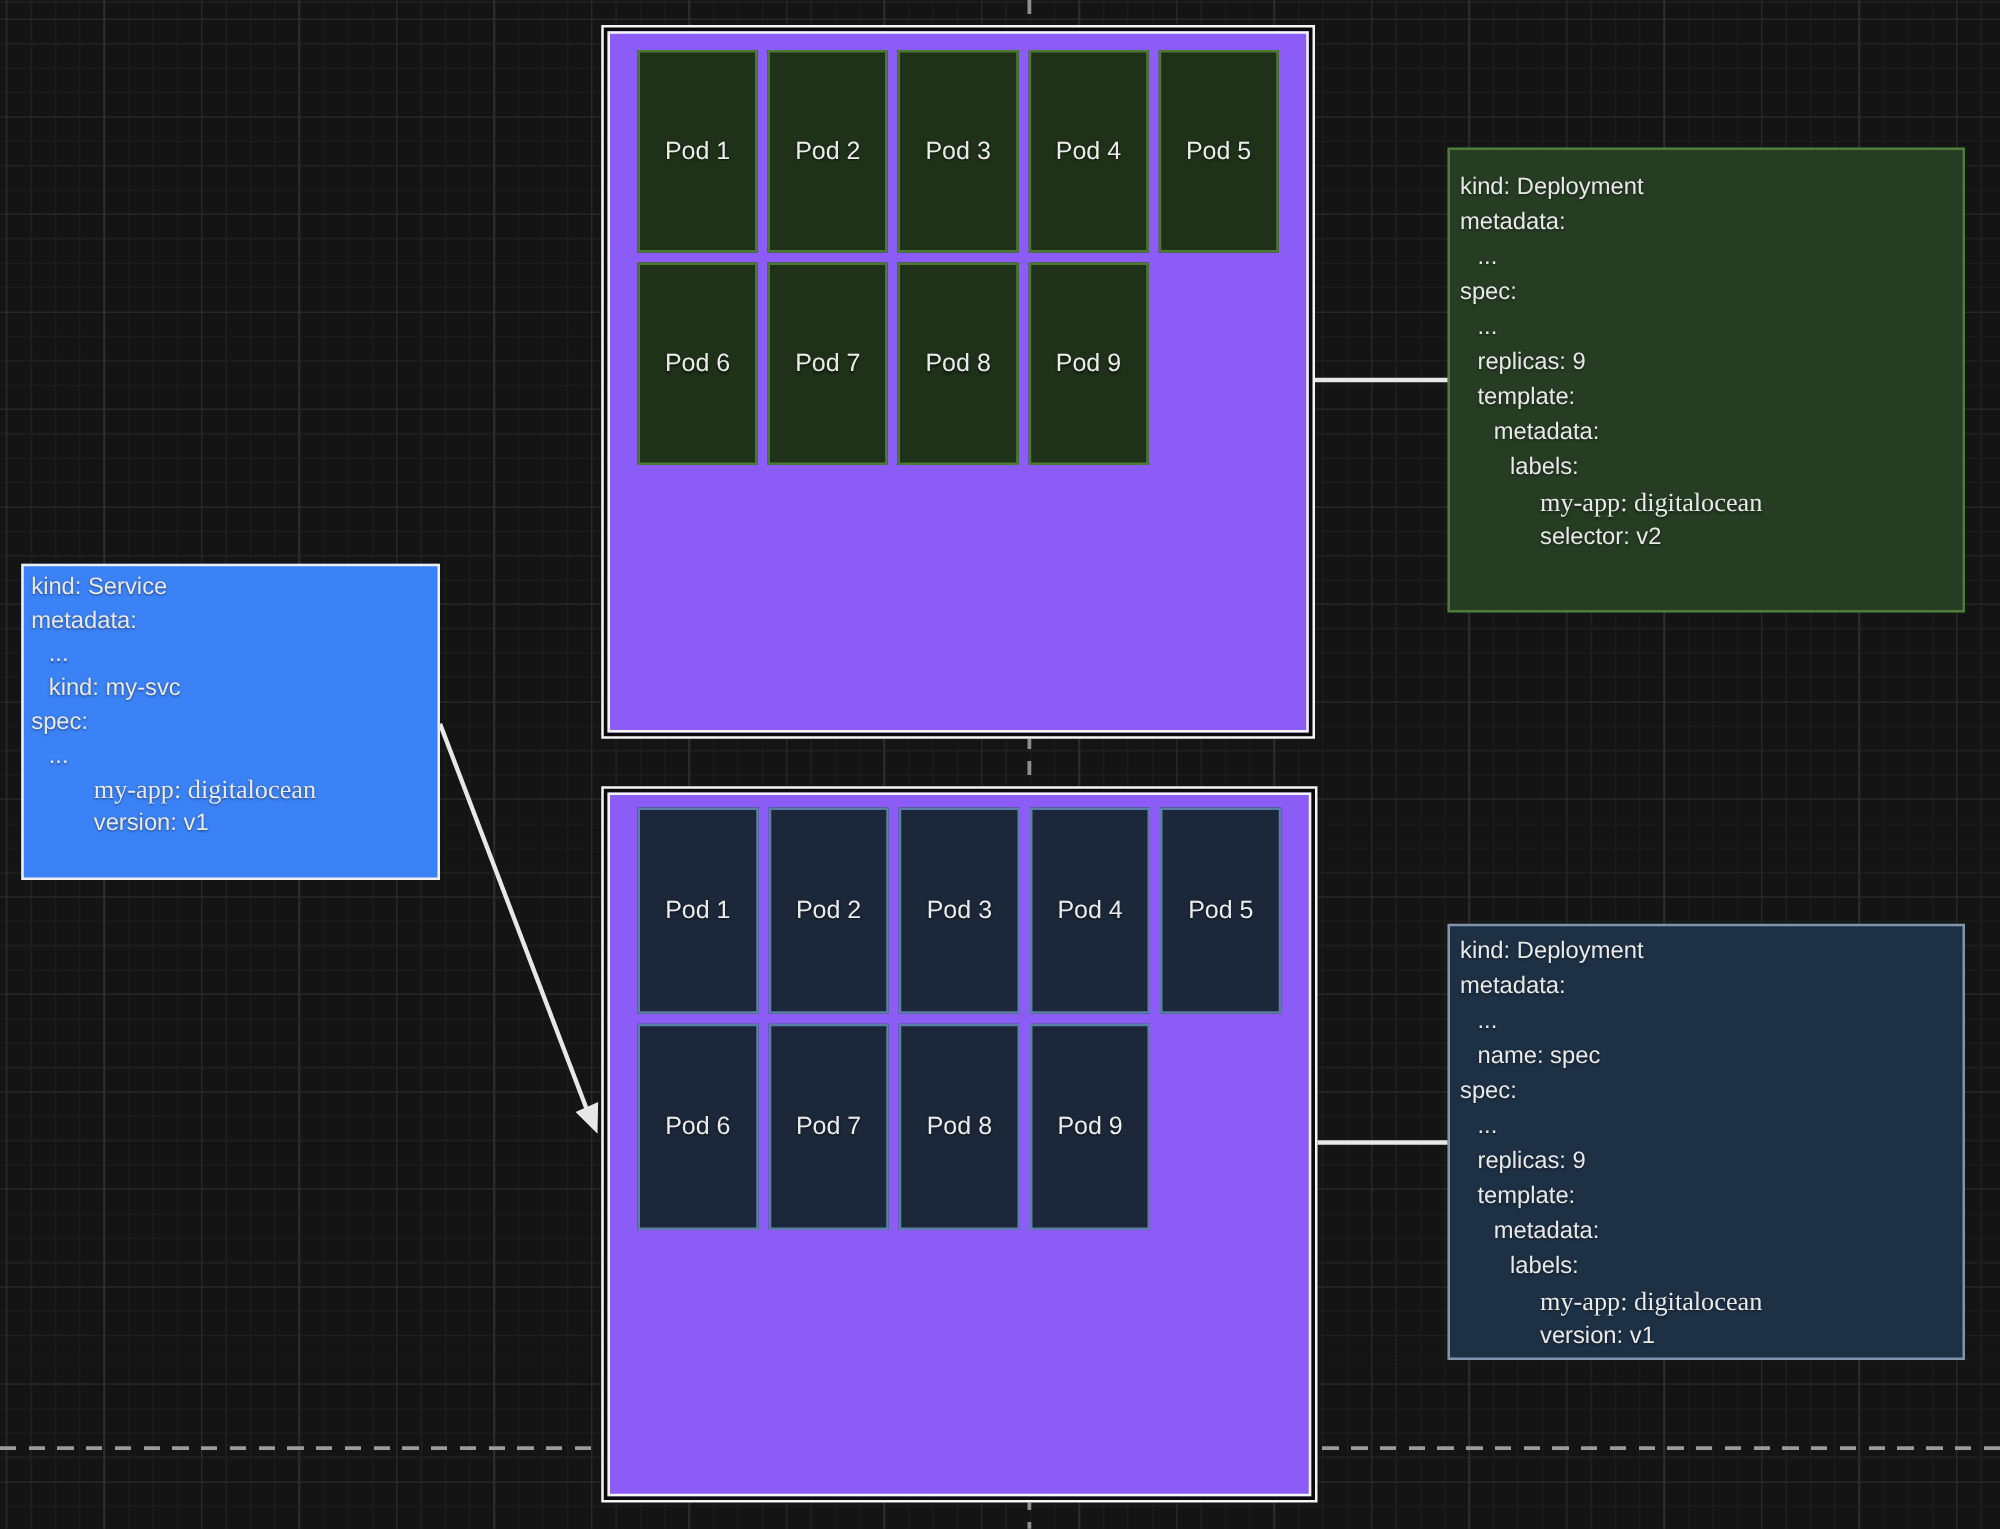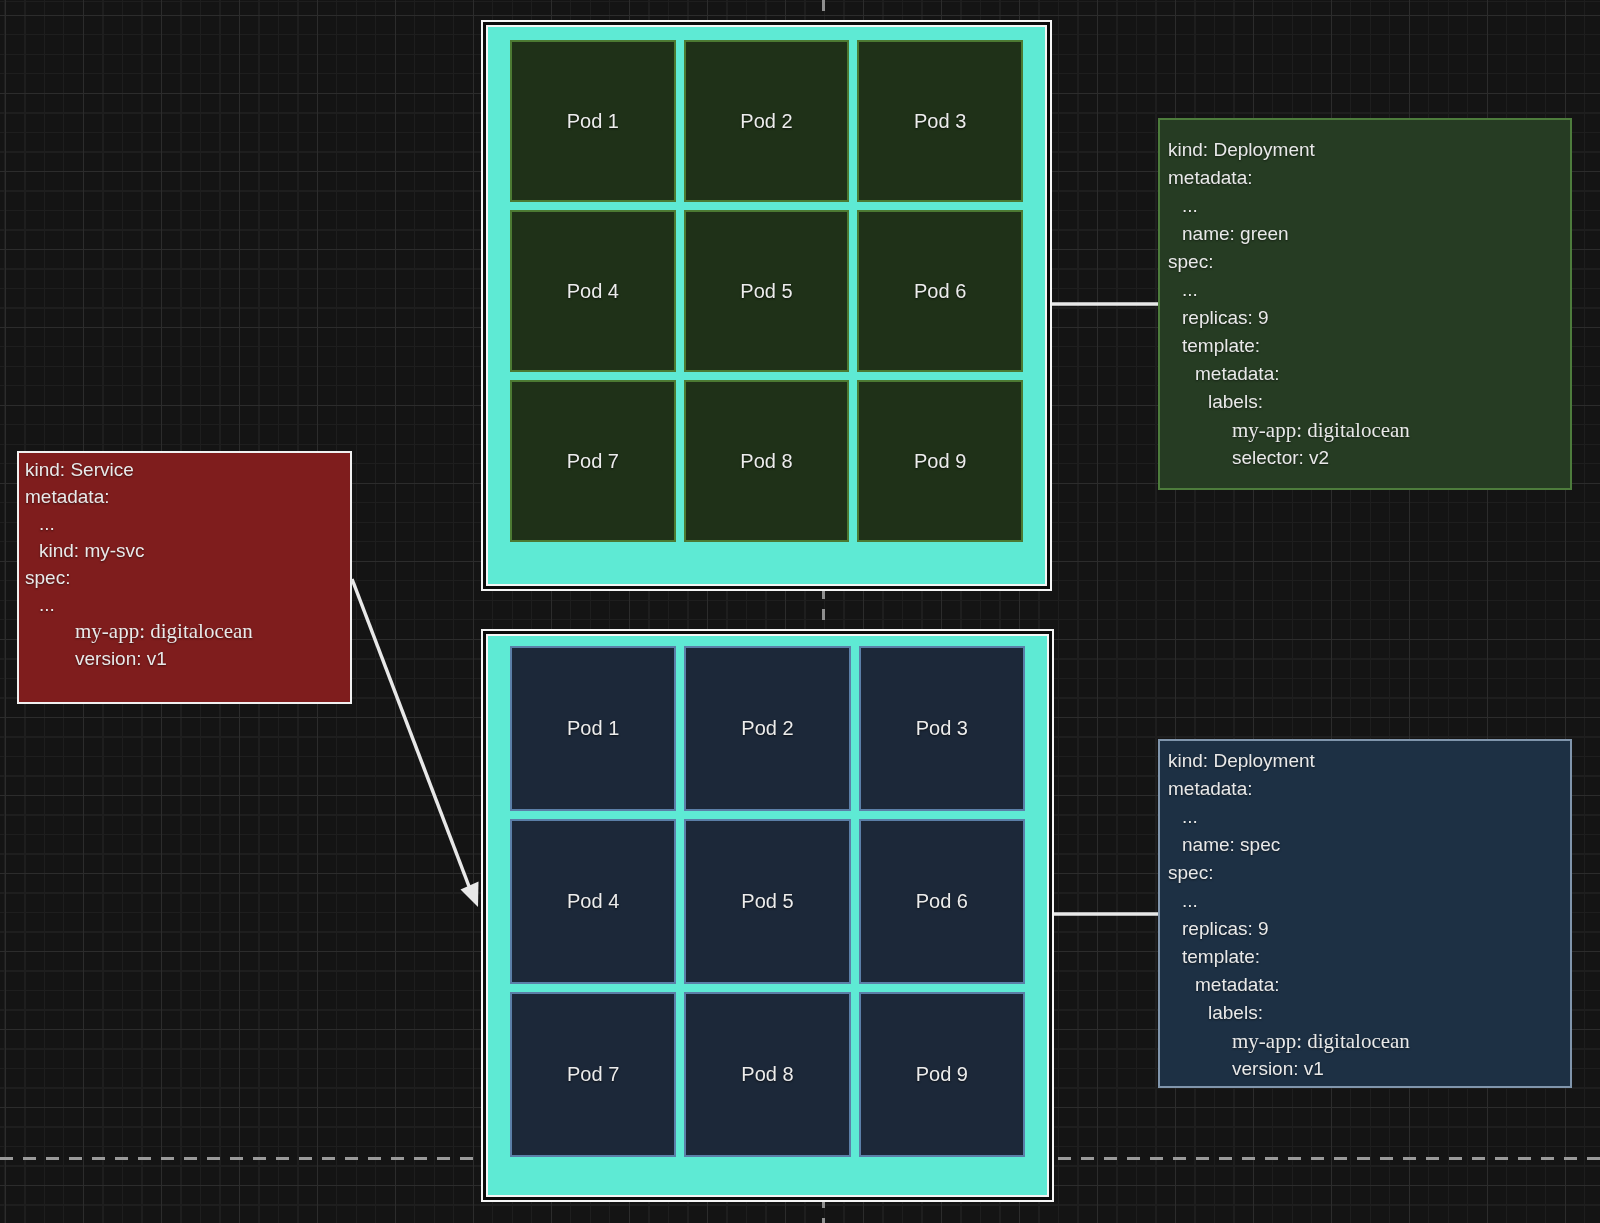--- a/index.html
+++ b/index.html
@@ -23,22 +23,22 @@
   }
   .guide.h{
     left:0;top:1157px;height:3px;width:100%;
     background:repeating-linear-gradient(to right,#9a9a9a 0 13px,transparent 13px 23px);
   }
 
   
   .cluster{position:absolute;z-index:2;box-sizing:border-box;
     border:2px solid #f5f5f5;background:#0b0b0b;}
   .cluster-inner{position:absolute;inset:3px;border:2px solid #f5f5f5;
-    box-sizing:border-box;background:#5eead4;
-    display:grid;grid-template-columns:repeat(3,1fr);grid-template-rows:repeat(3,1fr);
+    box-sizing:border-box;background:#8b5cf6;
+    display:grid;grid-template-columns:repeat(5,1fr);grid-template-rows:repeat(3,1fr);
     gap:8px;padding:13px 22px 42px 22px;}
   .cluster.top{left:481px;top:20px;width:571px;height:571px;}
   .cluster.bottom{left:481px;top:629px;width:573px;height:573px;}
   .cluster.bottom .cluster-inner{padding:10px 22px 38px 22px;}
 
   .pod{display:flex;align-items:center;justify-content:center;
     font-size:20px;color:#ececec;box-sizing:border-box;
     text-shadow:0 1px 2px rgba(0,0,0,.65);}
   .pod.green{background:#1f3118;border:2px solid #4c7a33;}
   .pod.blue{background:#1c2839;border:2px solid #5b7fa8;}
@@ -46,21 +46,21 @@
   
   .yaml{position:absolute;z-index:2;box-sizing:border-box;
     color:#e9e9e9;font-size:19px;line-height:28px;
     text-shadow:0 1px 2px rgba(0,0,0,.5);}
   .yaml .line{white-space:pre;}
   .yaml .mono{font-family:Liberation Serif, serif;font-size:21px;}
   .i0{padding-left:6px}.i1{padding-left:20px}.i2{padding-left:33px}
   .i3{padding-left:46px}.i4{padding-left:56px}.i5{padding-left:70px}
 
   .yaml.service{left:17px;top:451px;width:335px;height:253px;
-    background:#7f1d1d;border:2px solid #f0f0f0;line-height:27px;padding-top:3px;}
+    background:#3b82f6;border:2px solid #f0f0f0;line-height:27px;padding-top:3px;}
   .yaml.green-dep{left:1158px;top:118px;width:414px;height:372px;
     background:#263c23;border:2px solid #4d7c3c;padding:16px 8px 0 2px;}
   .yaml.blue-dep{left:1158px;top:739px;width:414px;height:349px;
     background:#1d3044;border:2px solid #8095ac;padding:6px 8px 0 2px;}
 
   
   svg.overlay{position:absolute;left:0;top:0;z-index:3;pointer-events:none;}
 </style>
 </head>
 <body>
@@ -104,21 +104,20 @@
   <div class="line i0">spec:</div>
   <div class="line i1">...</div>
   <div class="line i4 mono">my-app: digitalocean</div>
   <div class="line i4">version: v1</div>
 </div>
 
 <div class="yaml green-dep">
   <div class="line i0">kind: Deployment</div>
   <div class="line i0">metadata:</div>
   <div class="line i1">...</div>
-  <div class="line i1">name: green</div>
   <div class="line i0">spec:</div>
   <div class="line i1">...</div>
   <div class="line i1">replicas: 9</div>
   <div class="line i1">template:</div>
   <div class="line i2">metadata:</div>
   <div class="line i3">labels:</div>
   <div class="line i5 mono">my-app: digitalocean</div>
   <div class="line i5">selector: v2</div>
 </div>
 

